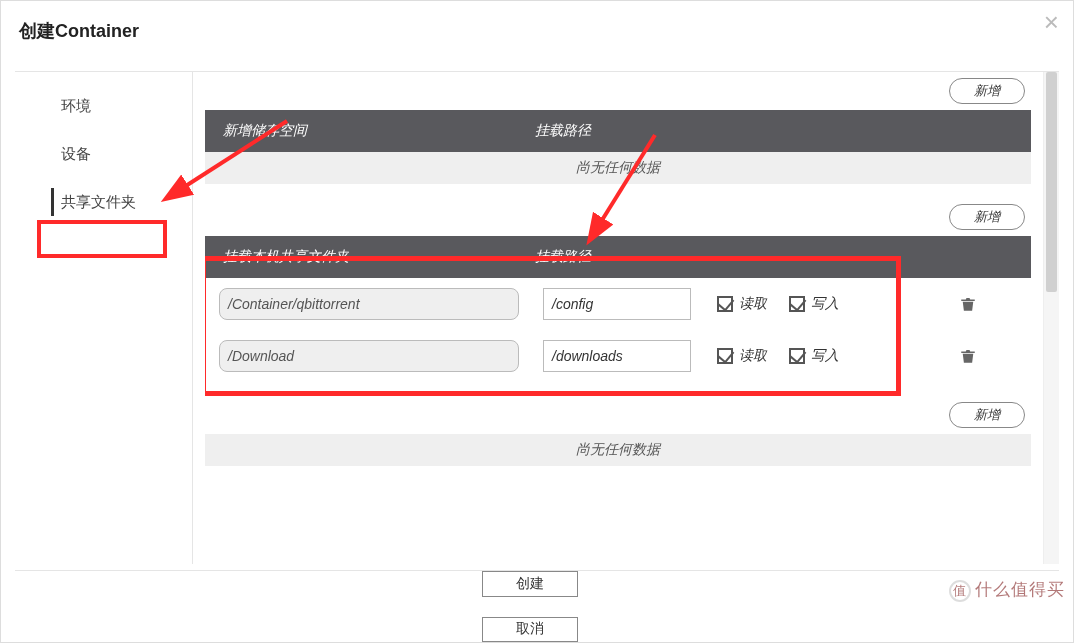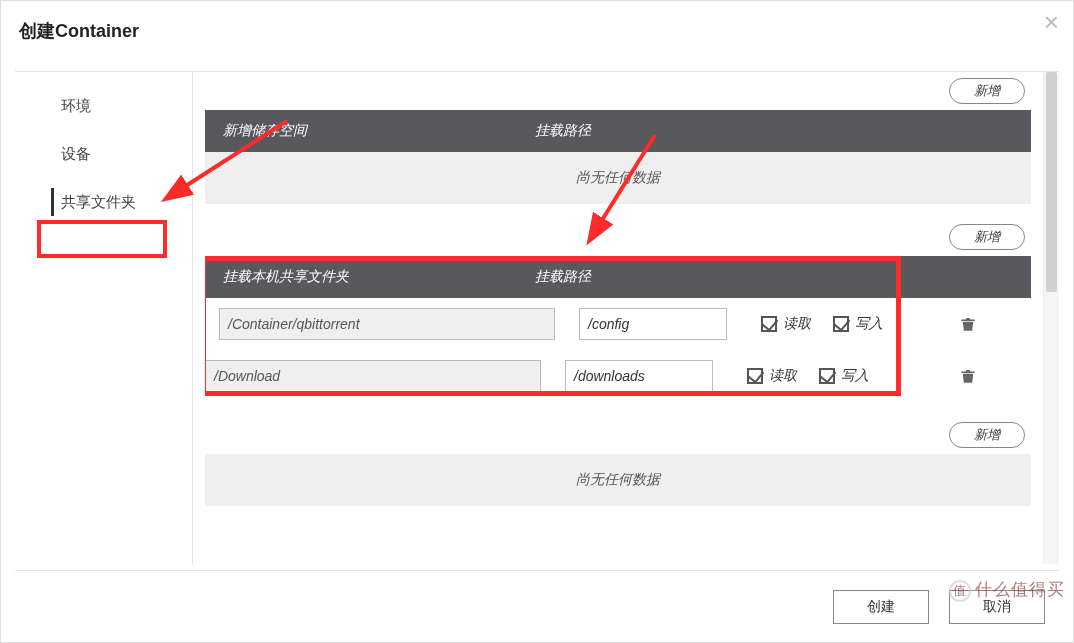--- a/index.html
+++ b/index.html
@@ -15,35 +15,35 @@
   .side-highlight { position:absolute; border:4px solid #ff2a2a; pointer-events:none;}
   .content-wrap { flex:1; position:relative; }
   .scrollbar { position:absolute; right:0; top:0; width:16px; height:100%; background:#f5f5f5; border-left:1px solid #eee;}
   .scrollbar-thumb{ position:absolute; left:2px; right:2px; top:0; height:220px; background:#d0d0d0; border-radius:2px;}
   .content { position:absolute; left:12px; right:28px; top:0; bottom:0; overflow:hidden;font-style:italic;}
   .add-row { height:38px; display:flex; justify-content:flex-end; align-items:center; padding:6px 6px 6px 0;}
   .btn-pill { min-width:76px; height:26px; border:1px solid #888; border-radius:14px; background:#fff; color:#333; font-size:13px; display:flex; align-items:center; justify-content:center; cursor:pointer;}
   .section-head { height:42px; background:#59595d; color:#fff; display:flex; align-items:center; font-size:14px;}
   .col-a { width:330px; padding-left:18px;}
   .col-b { width:200px;}
-  .empty { background:#efefef; color:#555; height:52px; display:flex; align-items:center; justify-content:center; font-size:14px;}
+  .empty { background:#efefef; color:#555; height:32px; display:flex; align-items:center; justify-content:center; font-size:14px;}
   .row { height:52px; display:flex; align-items:center; background:#fff;}
   .row + .row { }
   .field { height:32px; border:1px solid #bbb; background:#efefef; padding:0 8px; font-size:14px; color:#555; display:flex; align-items:center; margin-right:24px;}
   .field.white { background:#fff; color:#333;}
-  .w300 { width:336px;}
+  .w300 { width:300px;border-radius:8px;}
   .w150 { width:148px;}
-  .chk-group { display:flex; align-items:center; gap:22px; margin-left:10px;}
+  .chk-group { display:flex; align-items:center; gap:22px; margin-left:2px;}
   .chk { display:flex; align-items:center; gap:6px; cursor:pointer;}
   .chk-box { width:16px; height:16px; border:2px solid #555; position:relative;}
   .chk-box.checked::after{content:""; position:absolute; left:2px; top:-2px; width:8px; height:12px; border-right:2px solid #555; border-bottom:2px solid #555; transform:rotate(40deg);}
   .trash-cell { flex:1; display:flex; justify-content:flex-end; padding-right:54px;}
   .trash { width:18px; height:18px; cursor:pointer; position:relative; color:#666;}
   .trash svg { width:18px; height:18px; display:block;}
-  .footer { position:absolute; left:14px; right:14px; bottom:0; height:72px; border-top:1px solid #e5e5e5; display:flex; align-items:center; justify-content:flex-end; gap:20px; padding-right:14px;}
+  .footer { position:absolute; left:14px; right:14px; bottom:0; height:72px; border-top:1px solid #e5e5e5; display:flex; align-items:center; justify-content:flex-end; gap:20px; padding-right:14px;flex-direction:column;}
   .btn-rect { width:96px; height:34px; border:1px solid #888; background:#fff; display:flex; align-items:center; justify-content:center; cursor:pointer; font-size:14px; color:#333;}
   
   .arrow { position:absolute; pointer-events:none;}
   .arrow svg { overflow:visible; }
   .red-box2 { position:absolute; border:5px solid #ff2a2a; pointer-events:none;}
   .watermark { position:absolute; right:8px; bottom:40px; color:#7f1d1d; font-size:17px; font-weight:500; opacity:0.6; pointer-events:none; letter-spacing:1px;}
   .watermark .dot{ display:inline-block; width:22px; height:22px; border:2px solid #c8c8c8; border-radius:50%; vertical-align:middle; margin-right:4px; position:relative;}
   .watermark .dot::after{content:"值"; position:absolute; left:2px; top:0px; font-size:13px;}
 </style>
 </head>
@@ -107,21 +107,21 @@
                 </div>
               </div>
               <div class="trash-cell">
                 <div class="trash">
                   <svg viewBox="0 0 24 24" fill="#666">
                     <path d="M3 6h18v2H3V6zm2 3h14l-1.5 12h-11L5 9zm5-5h4l1 2H9l1-2z"></path>
                   </svg>
                 </div>
               </div>
             </div>
-            <div class="row" style="padding-left: 0;">
+            <div class="row" style="padding-left: 14px;">
               <div class="field w300">/Download</div>
               <div class="field white w150">/downloads</div>
               <div class="chk-group">
                 <div class="chk">
                   <span class="chk-box checked"></span>
                   <span>读取</span>
                 </div>
                 <div class="chk">
                   <span class="chk-box checked"></span>
                   <span>写入</span>

